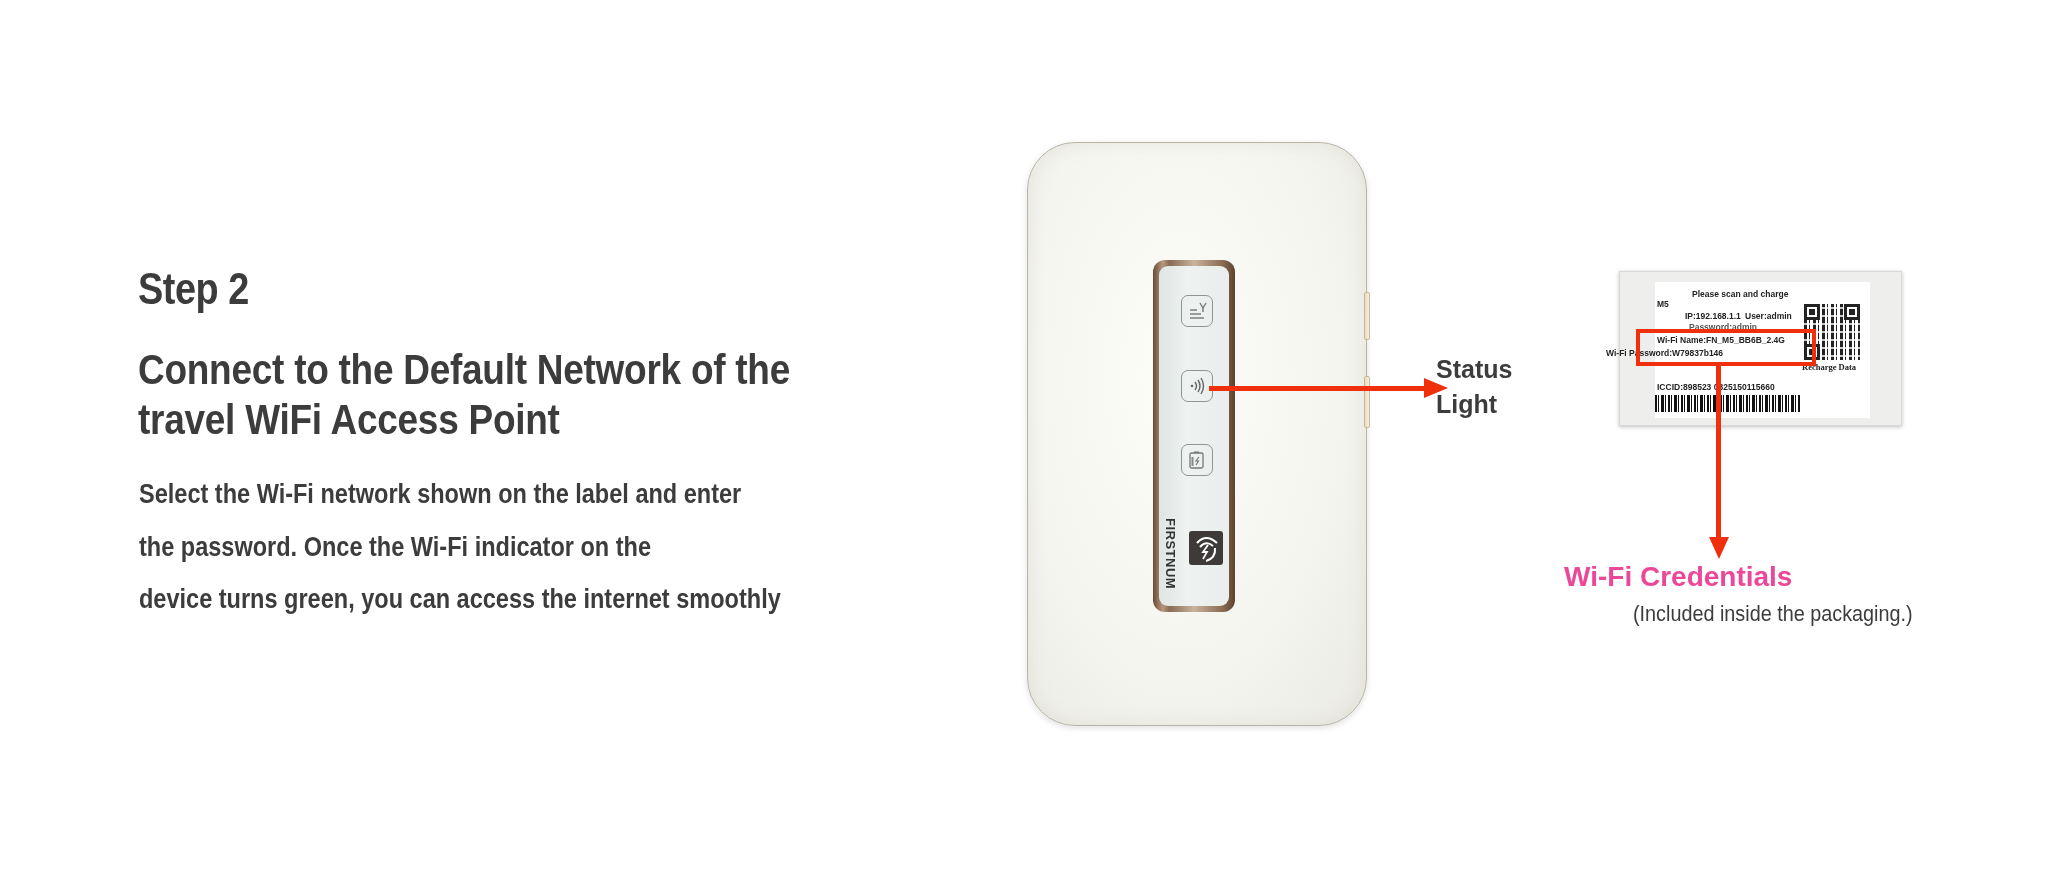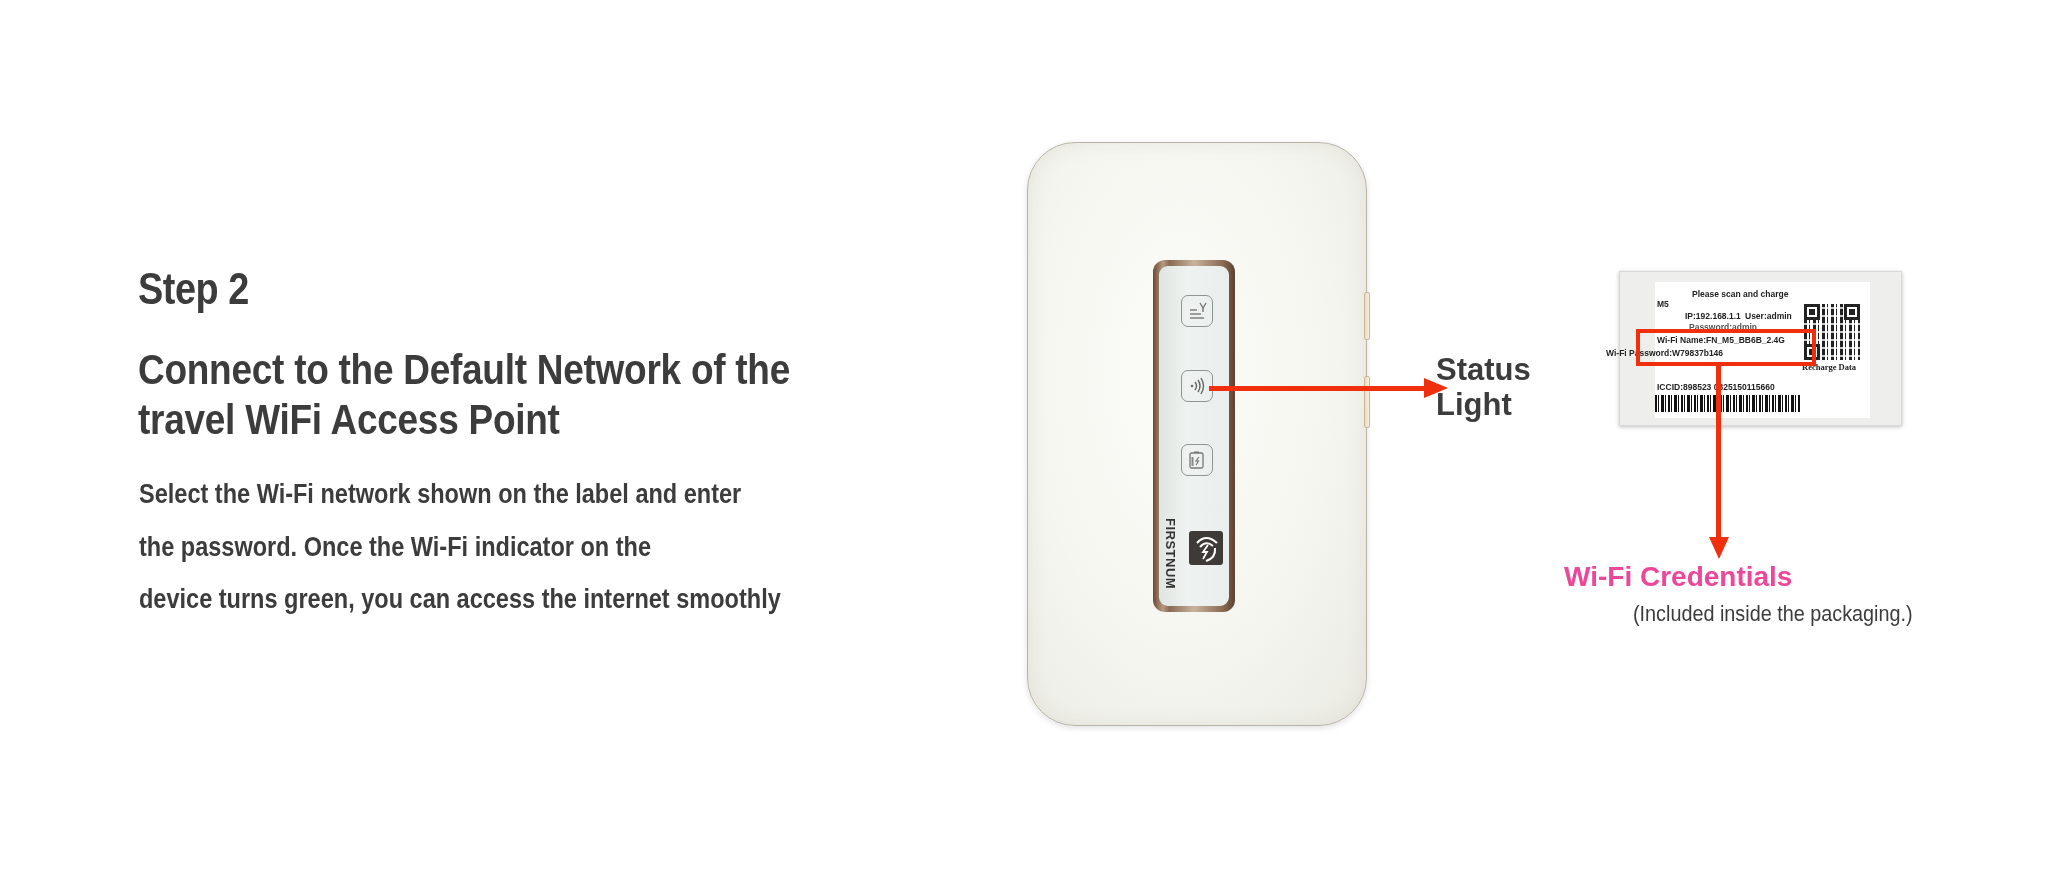--- a/index.html
+++ b/index.html
@@ -64,21 +64,21 @@
 
   
   .arrow-h { position: absolute; left: 1209px; top: 386px; width: 218px; height: 5px; background: #f0300d; }
   .arrow-h-head {
     position: absolute; left: 1424px; top: 378px;
     width: 0; height: 0; border-top: 10px solid transparent; border-bottom: 10px solid transparent;
     border-left: 24px solid #f0300d;
   }
   .status-label {
     position: absolute; left: 1436px; top: 352px;
-    font-size: 31px; font-weight: bold; color: #3c3c3c; line-height: 35px;
+    font-size: 25px; font-weight: bold; color: #3c3c3c; line-height: 35px;
   }
 
   
   .sticker {
     position: absolute; left: 1619px; top: 271px; width: 283px; height: 155px;
     background: #eeeeec;
     box-shadow: 0 1px 4px rgba(0,0,0,0.25);
     border: 1px solid #d8d8d6;
   }
   .sticker-inner {

